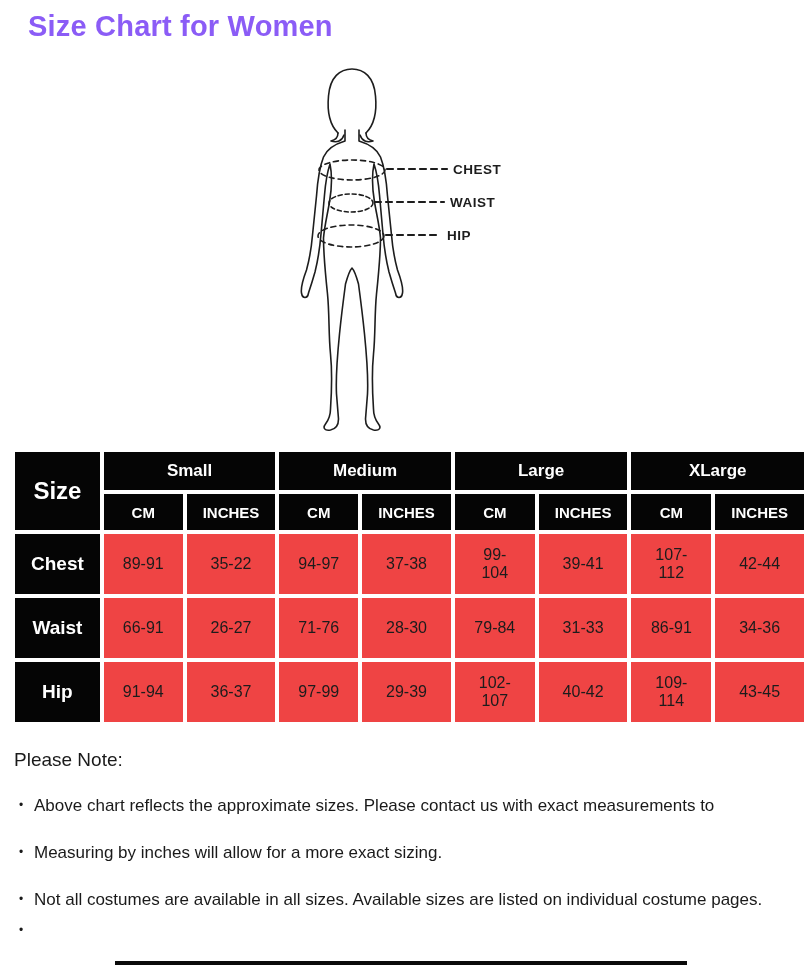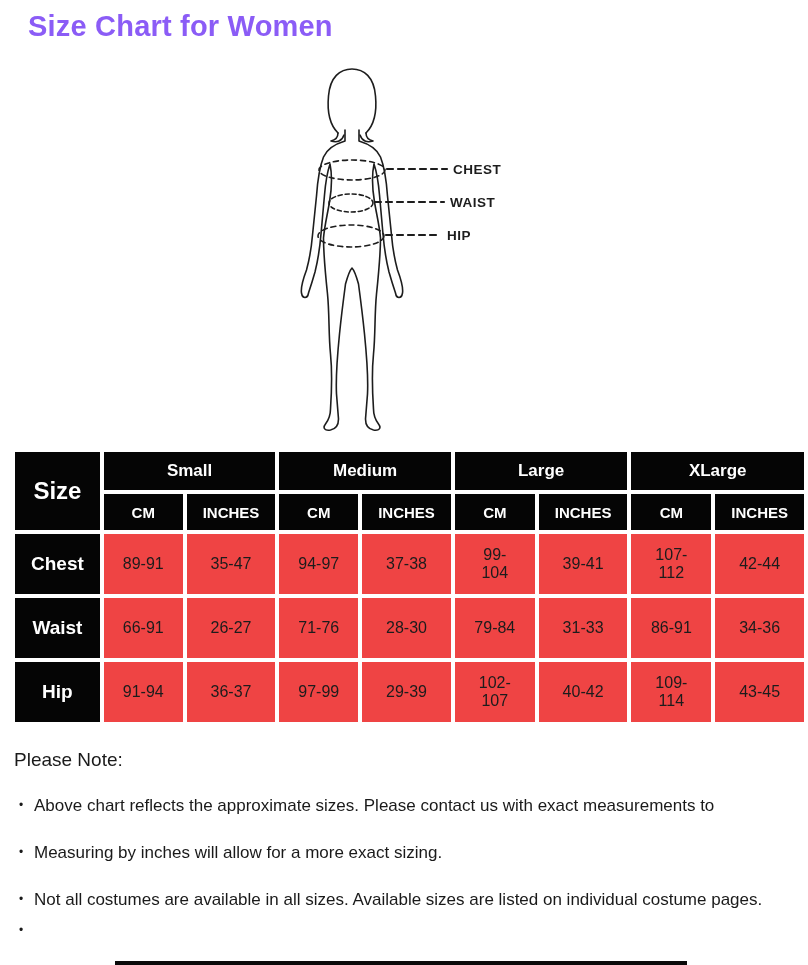--- a/index.html
+++ b/index.html
@@ -140,21 +140,21 @@
           <th class="hdr unit">CM</th>
           <th class="hdr unit">INCHES</th>
           <th class="hdr unit">CM</th>
           <th class="hdr unit">INCHES</th>
         </tr>
       </thead>
       <tbody>
         <tr>
           <th class="rowlab">Chest</th>
           <td class="val">89-91</td>
-          <td class="val">35-47</td>
+          <td class="val">35-22</td>
           <td class="val">94-97</td>
           <td class="val">37-38</td>
           <td class="val">99-104</td>
           <td class="val">39-41</td>
           <td class="val">107-112</td>
           <td class="val">42-44</td>
         </tr>
         <tr>
           <th class="rowlab">Waist</th>
           <td class="val">66-91</td>

